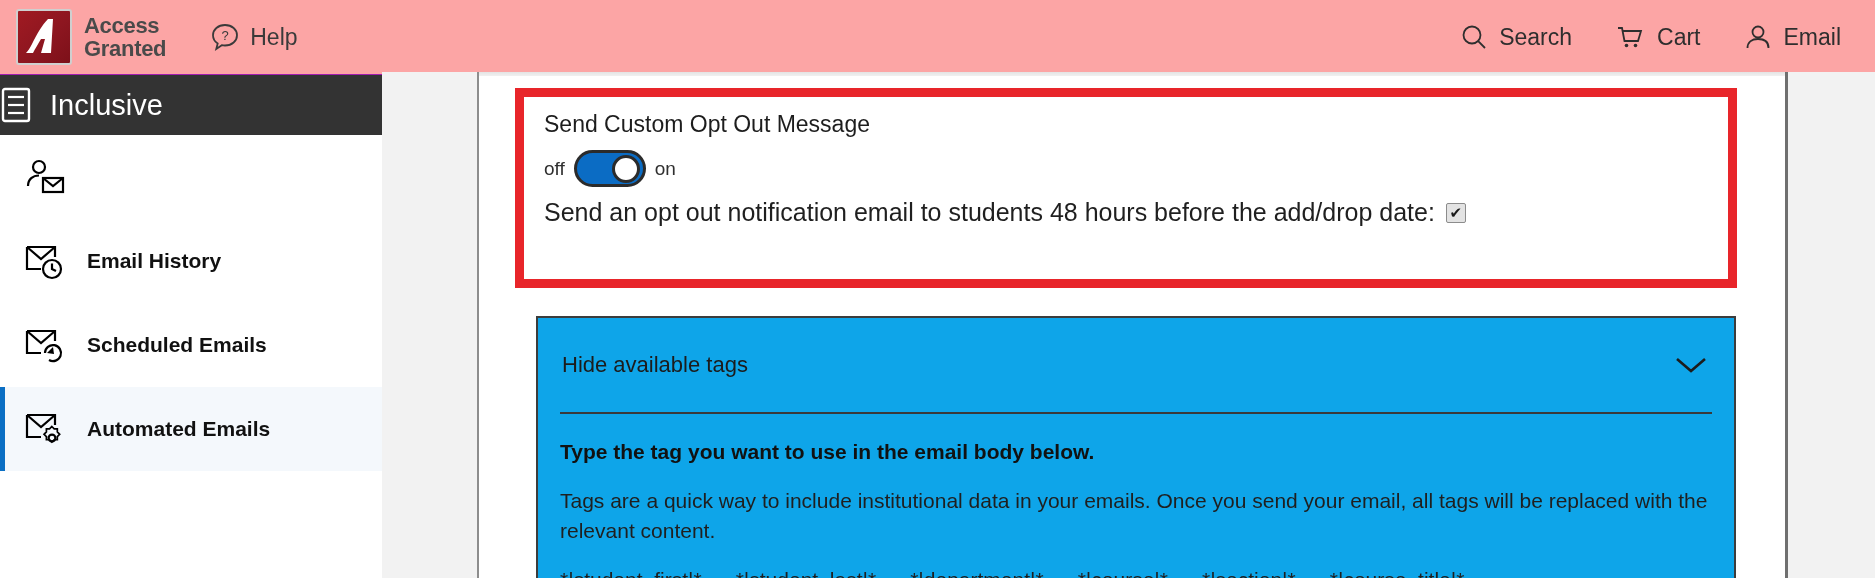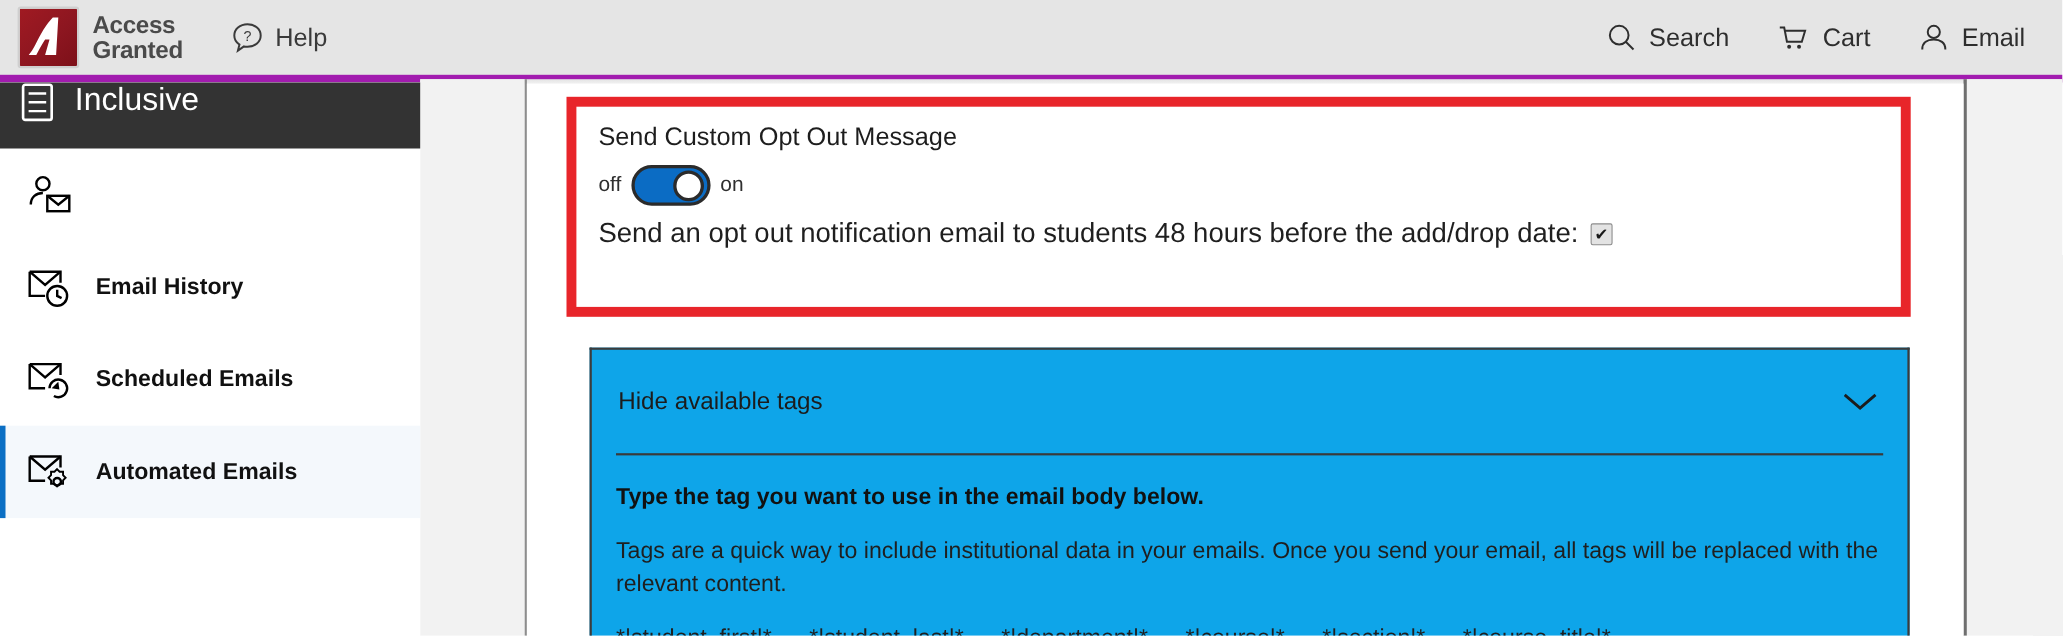--- a/index.html
+++ b/index.html
@@ -7,22 +7,22 @@
     width: 1875px; height: 578px;
     background: #ffffff;
     font-family: "Liberation Sans", sans-serif;
     overflow: hidden;
   }
   .app { position: relative; width: 1875px; height: 578px; background: #ffffff; }
 
   
   .header {
     position: absolute; left: 0; top: 0; width: 1875px; height: 75px;
-    background: #e5e5e5; display: flex; align-items: center;
-    border-bottom: 7px solid #a21caf;
+    background: #fca5a5; display: flex; align-items: center;
+    border-bottom: 1px solid #a21caf;
   }
   .brand { display: flex; align-items: center; margin-left: 16px; }
   .brand-logo {
     width: 56px; height: 56px; border-radius: 3px;
     background: linear-gradient(135deg, #a01a22 0%, #8d1620 55%, #7d1019 100%);
     border: 2px solid #cfcfcf;
     display: flex; align-items: center; justify-content: center;
     flex: 0 0 auto;
   }
   .brand-logo svg { display: block; }
@@ -41,21 +41,21 @@
   .hitem { display: flex; align-items: center; gap: 11px; color: #2e2e2e; font-size: 23px; }
   .icon { display: inline-flex; align-items: center; justify-content: center; flex: 0 0 auto; }
 
   
   .sidebar {
     position: absolute; left: 0; top: 75px; width: 382px; height: 503px;
     background: #ffffff;
   }
   .sidebar-title {
     height: 60px; background: #333333; color: #ffffff;
-    display: flex; align-items: flex-start; padding-left: 18px; gap: 18px;
+    display: flex; align-items: center; gap: 18px;
     font-size: 29px; font-weight: 400;
   }
   .nav-item {
     height: 84px; display: flex; align-items: center; gap: 20px;
     padding-left: 18px; color: #111111; font-size: 21px; font-weight: bold;
     border-left: 5px solid transparent;
   }
   .nav-item.active { background: #f4f8fc; border-left-color: #0b6fc4; }
   .nav-ico { width: 44px; height: 44px; }
 

